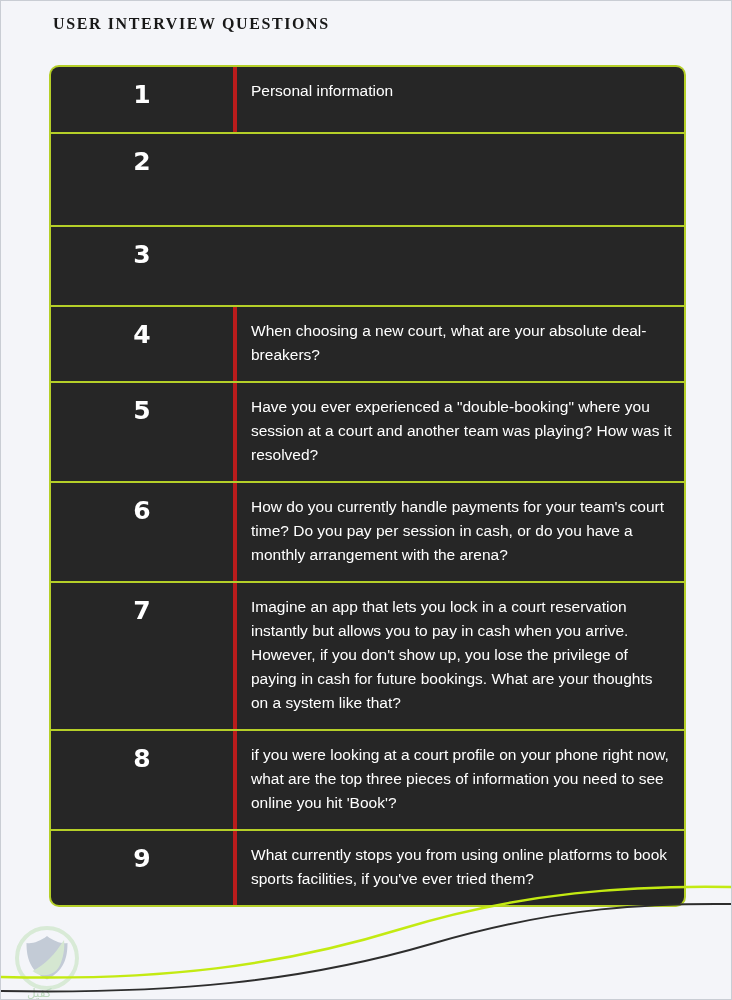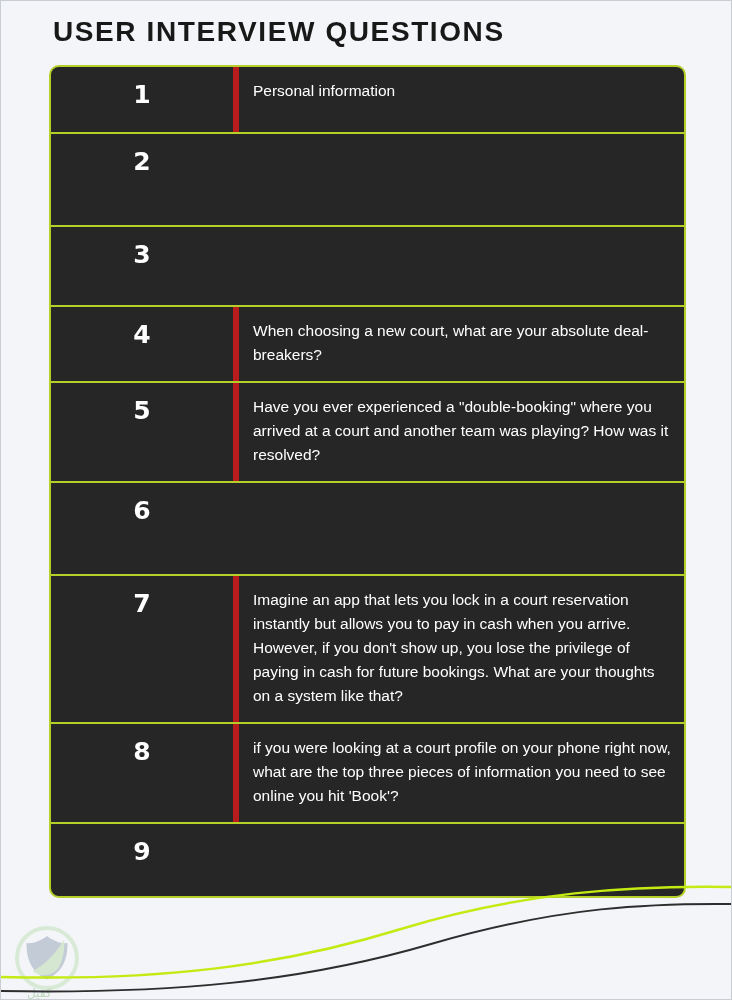--- a/index.html
+++ b/index.html
@@ -7,22 +7,22 @@
   body {
     position:relative;
     background:#f4f5f9;
     font-family:"Liberation Sans", sans-serif;
     overflow:hidden;
     border:1px solid #c9cdd4;
   }
   .page-title {
     position:absolute;
     left:52px; top:14px;
-    font-family:Liberation Sans, sans-serif;
-    font-size:28px;
+    font-family:Liberation Serif, serif;
+    font-size:16px;
     font-weight:800;
     letter-spacing:1.6px;
     color:#181818;
     transform:scaleY(1.02);
     transform-origin:left top;
   }
   .q-table {
     position:absolute;
     left:48px; top:64px;
     width:637px;
@@ -50,21 +50,21 @@
     display:flex;
     justify-content:center;
     align-items:flex-start;
     padding-top:13px;
     color:#ffffff;
     font-family:"DejaVu Sans", sans-serif;
     font-size:25px;
     font-weight:800;
   }
   .cell-q {
-    border-left:6px solid #b91c1c;
+    border-left:4px solid #b91c1c;
     padding:12px 10px 14px 14px;
     color:#ffffff;
     font-size:15.5px;
     line-height:24px;
     font-weight:500;
   }
   .footer-wave {
     position:absolute;
     left:0; bottom:0;
     width:732px; height:148px;
@@ -96,35 +96,37 @@
   </div>
   <div class="t-row">
     <div class="cell-num">3</div>
   </div>
   <div class="t-row">
     <div class="cell-num">4</div>
     <div class="cell-q">When choosing a new court, what are your absolute deal-breakers?</div>
   </div>
   <div class="t-row">
     <div class="cell-num">5</div>
-    <div class="cell-q">Have you ever experienced a "double-booking" where you arrived at a court and another team was playing? How was it resolved?</div>
+    <div class="cell-q">Have you ever experienced a "double-booking" where you session at a court and another team was playing? How was it resolved?</div>
   </div>
   <div class="t-row">
     <div class="cell-num">6</div>
+    <div class="cell-q">How do you currently handle payments for your team's court time? Do you pay per session in cash, or do you have a monthly arrangement with the arena?</div>
   </div>
   <div class="t-row">
     <div class="cell-num">7</div>
     <div class="cell-q">Imagine an app that lets you lock in a court reservation instantly but allows you to pay in cash when you arrive. However, if you don't show up, you lose the privilege of paying in cash for future bookings. What are your thoughts on a system like that?</div>
   </div>
   <div class="t-row">
     <div class="cell-num">8</div>
     <div class="cell-q">if you were looking at a court profile on your phone right now, what are the top three pieces of information you need to see online you hit 'Book'?</div>
   </div>
   <div class="t-row">
     <div class="cell-num">9</div>
+    <div class="cell-q">What currently stops you from using online platforms to book sports facilities, if you've ever tried them?</div>
   </div>
 </div>
 
 <svg class="watermark" width="104" height="82" viewBox="0 0 104 82">
   <circle cx="42" cy="37" r="30" fill="none" stroke-width="4" stroke="#bfe0b8"></circle>
   <path d="M42,15 C49,20.5 57,23 62.5,22 C62.5,38 58.5,50 42,58.5 C25.5,50 21.5,38 21.5,22 C27,23 35,20.5 42,15 Z" fill="#97a5b8"></path>
   <path d="M59,19 C50,33 40,44 27.5,50 C35,56.5 48.5,56 54.5,45 C58.5,37 60,26.5 59,19 Z" fill="#b9dcae"></path>
   <text class="brand-text-svg" x="22" y="76" fill="#8cc08a">كفيل</text>
 </svg>
 

